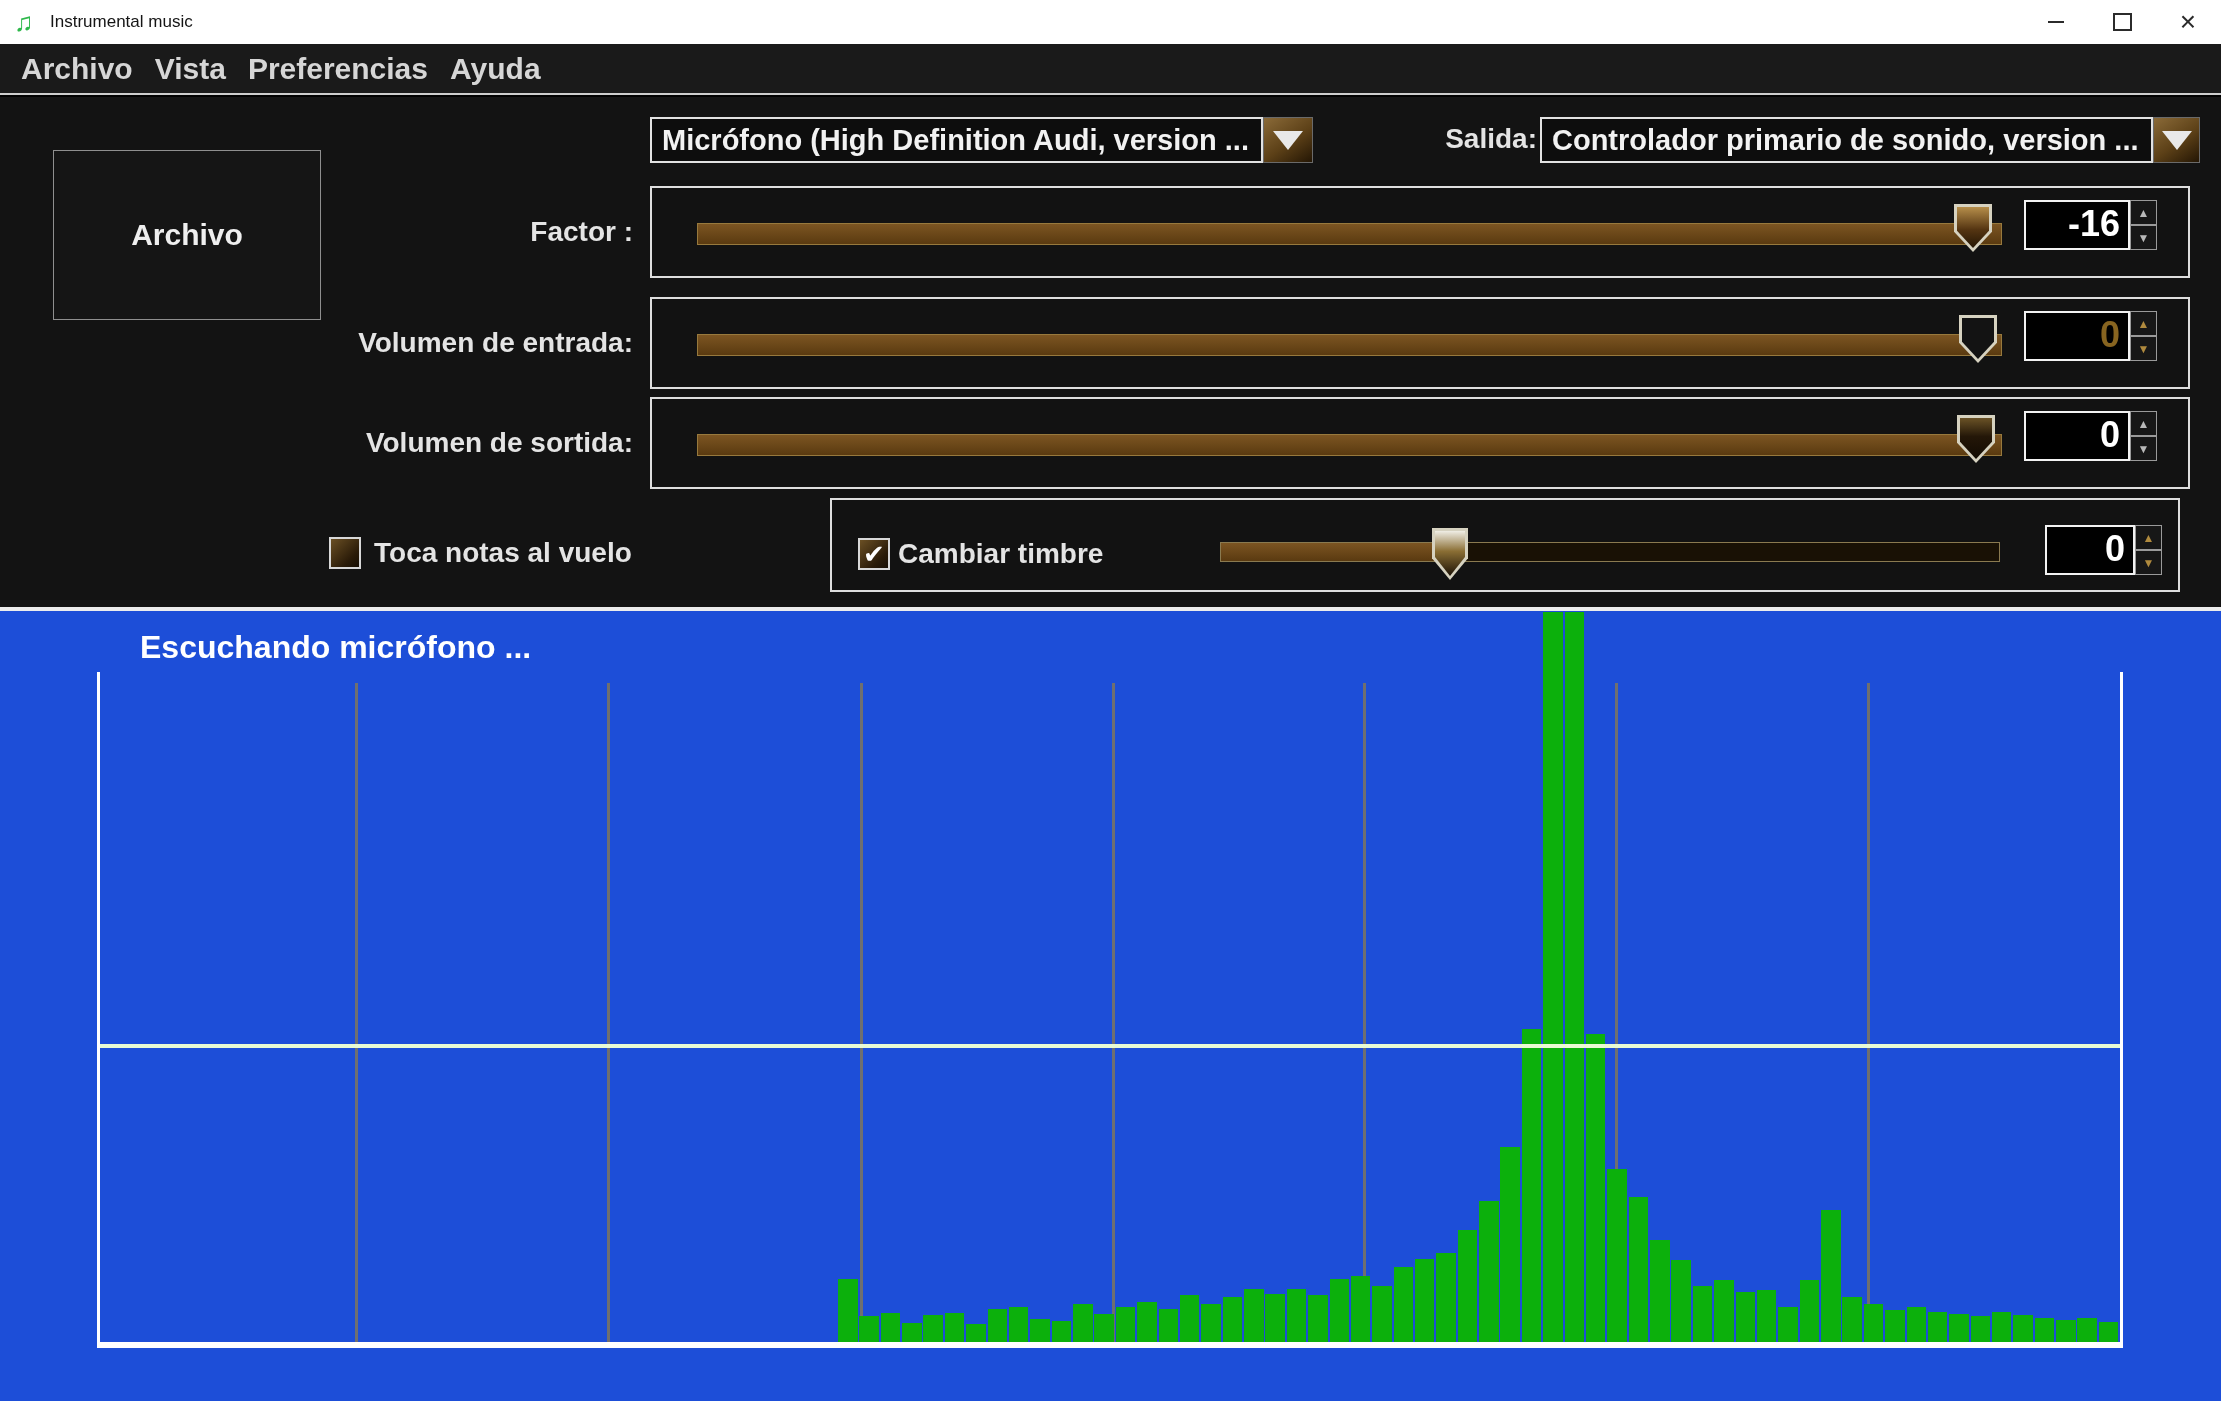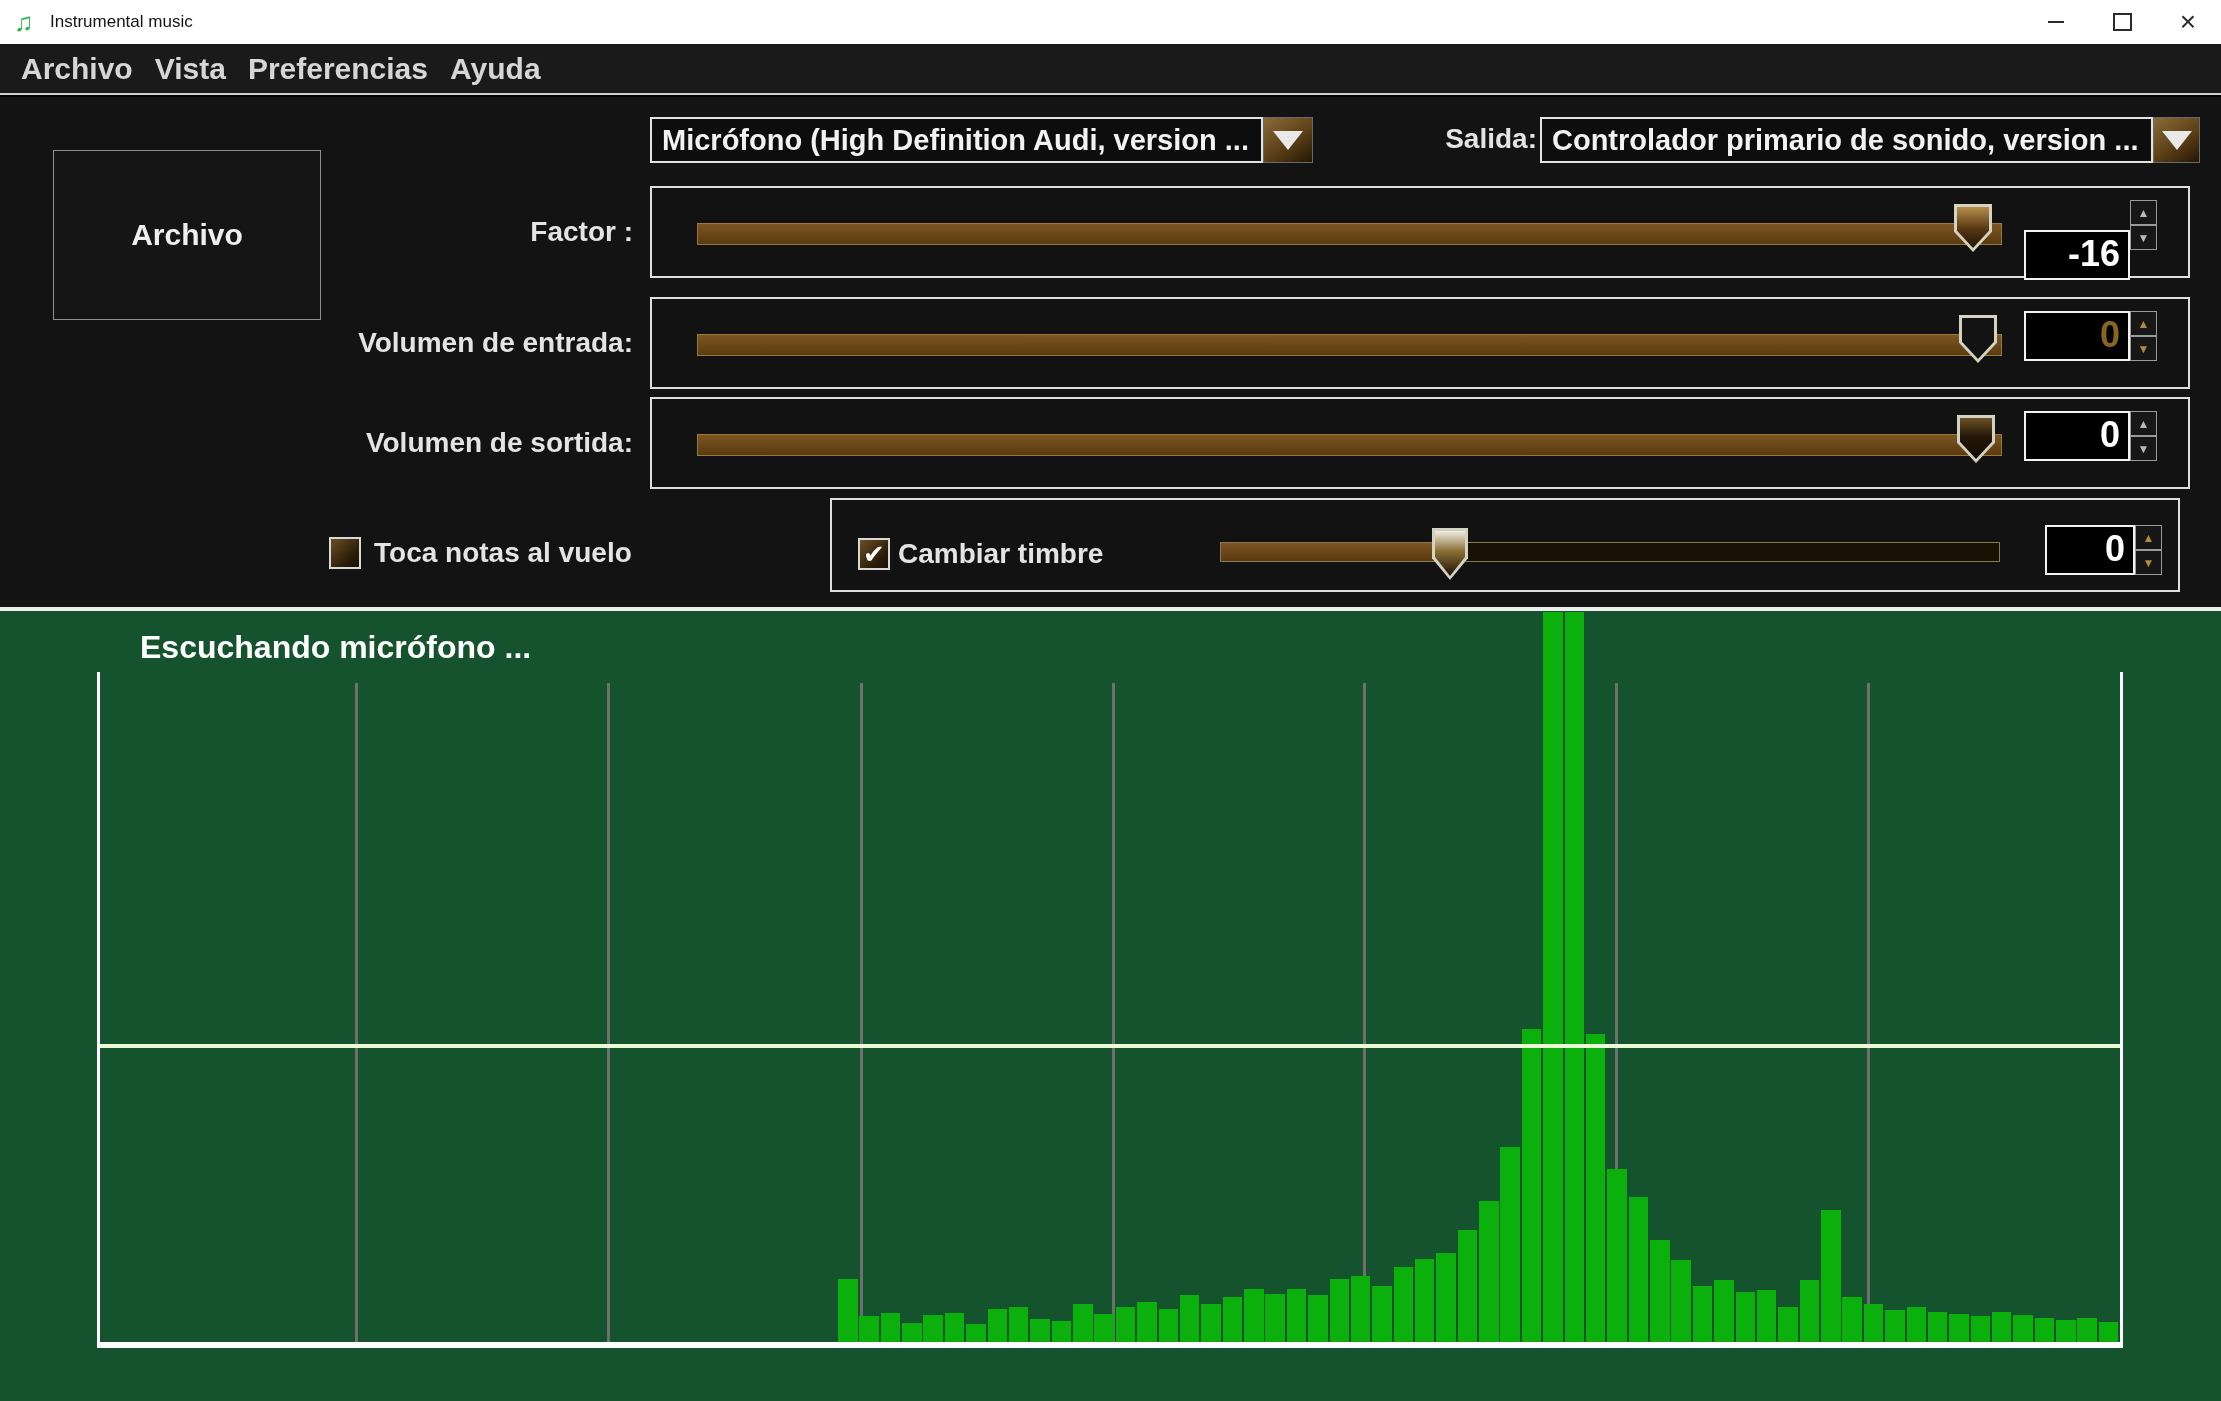--- a/index.html
+++ b/index.html
@@ -67,21 +67,21 @@
   .spin-btn{flex:1;background:#171717;border:1px solid #9a9a9a;box-sizing:border-box;
     display:flex;align-items:center;justify-content:center;font-size:12px;color:#b9b9b9;line-height:1;}
   .spin-gold .spin-btn{color:#b08a3e;}
 
   .cb{position:absolute;width:32px;height:32px;border:2px solid #d8d8d8;box-sizing:border-box;
     background:linear-gradient(135deg,#6a4f24 0%,#2a1b08 70%,#180f04 100%);
     display:flex;align-items:center;justify-content:center;}
   .cb-check{font-size:26px;font-weight:bold;color:#fff;line-height:28px;}
 
   
-  .viz{left:0;top:611px;width:2221px;height:790px;background:#14532d;}
+  .viz{left:0;top:611px;width:2221px;height:790px;background:#1d4ed8;}
   .status{left:140px;top:18px;font-size:32px;font-weight:bold;color:#fff;}
   .axis{position:absolute;background:#fff;}
   .gridv{position:absolute;top:72px;height:659px;width:3px;background:#6f6f6f;z-index:1;}
   .threshold{position:absolute;left:100px;top:433px;width:2020px;height:4px;background:#e8fbd4;z-index:3;}
   .bar{position:absolute;bottom:59px;z-index:2;}
   #chart-layer{position:absolute;left:0;top:0;right:0;bottom:0;}
 </style>
 </head>
 <body>
 
@@ -122,21 +122,21 @@
   <div class="abs dd-arrow-btn" style="left:2153px;top:20px;width:47px;height:46px;">
     <span class="dd-tri"></span>
   </div>
 
   <div class="abs lbl lbl-r nw" style="left:250px;top:115px;width:383px;">Factor :</div>
   <div class="abs groupbox" style="top:89px;">
     <div class="track"></div>
     <div class="handle h-factor" style="left:1302px;top:16px;">
         <div class="handle-in"></div>
       </div>
-    <div class="valbox" style="left:1372px;top:12px;margin-top:30px;">-16</div>
+    <div class="valbox" style="left:1372px;top:12px;">-16</div>
     <div class="spin" style="left:1478px;top:12px;">
       <div class="spin-btn">
           <span>▲</span>
         </div>
       <div class="spin-btn">
           <span>▼</span>
         </div>
     </div>
   </div>
 

